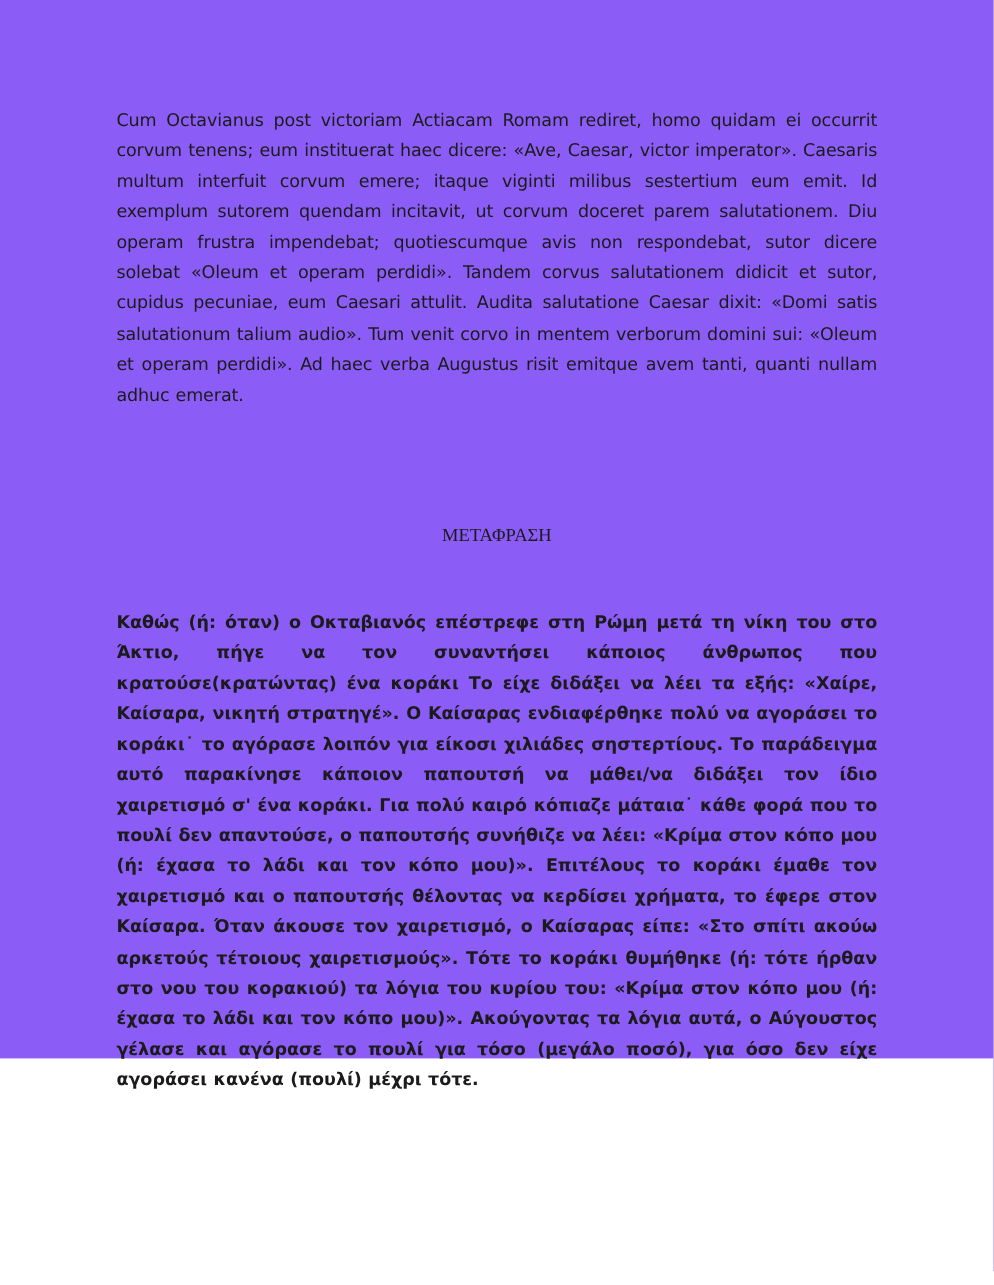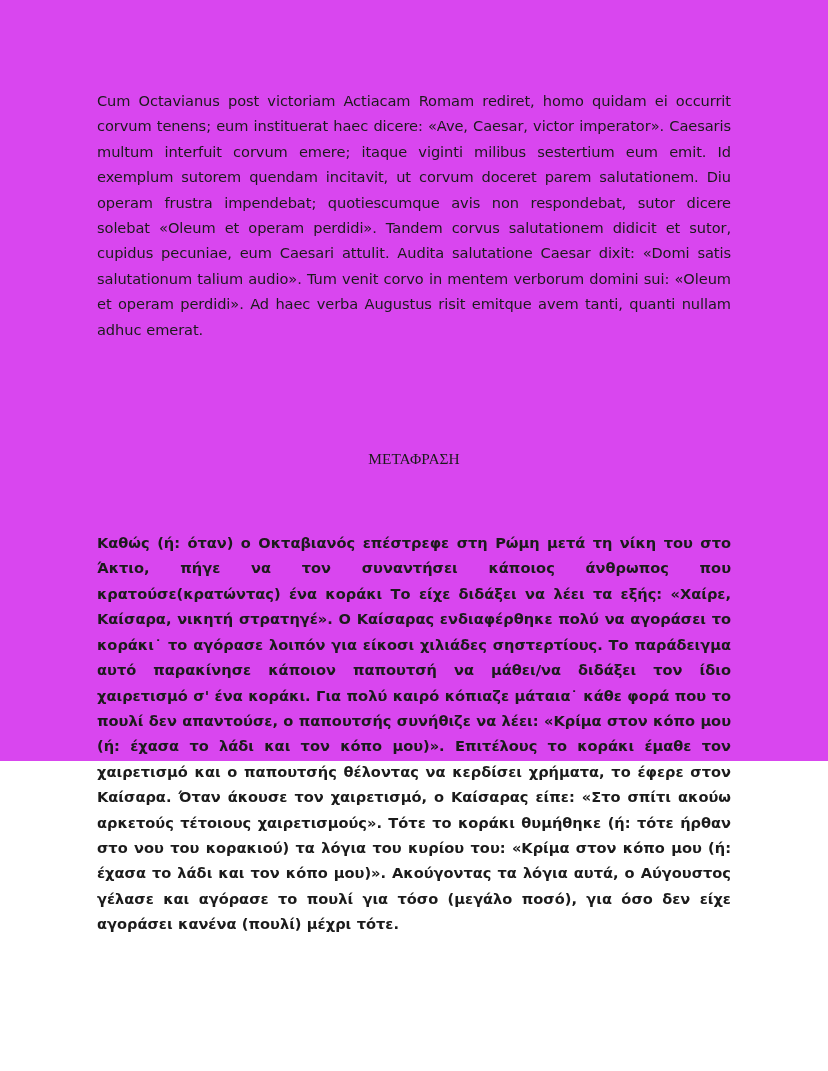--- a/index.html
+++ b/index.html
@@ -13,22 +13,22 @@
     font-family: "DejaVu Sans", sans-serif;
     overflow: hidden;
     position: relative;
   }
 
   .page {
     position: absolute;
     top: 0;
     left: 0;
     width: 828px;
-    height: 761px;
-    background: #d946ef;
+    height: 882px;
+    background: #8b5cf6;
     box-sizing: border-box;
   }
 
   .content {
     position: absolute;
     left: 97px;
     top: 88px;
     width: 634px;
   }
 
@@ -53,21 +53,21 @@
     letter-spacing: 0em;
     font-weight: bold;
   }
 
   .heading-serif {
     font-family: "Liberation Serif", "DejaVu Serif", serif;
     font-size: 15.4px;
     line-height: 22px;
     color: #1b1b1b;
     text-align: center;
-    margin: 16px;
+    margin: 4px;
     font-weight: normal;
   }
 
   .section-title {
     font-family: "Liberation Serif", "DejaVu Serif", serif;
     font-size: 16.6px;
     line-height: 22px;
     color: #1b1b1b;
     text-align: center;
     margin: 0;

